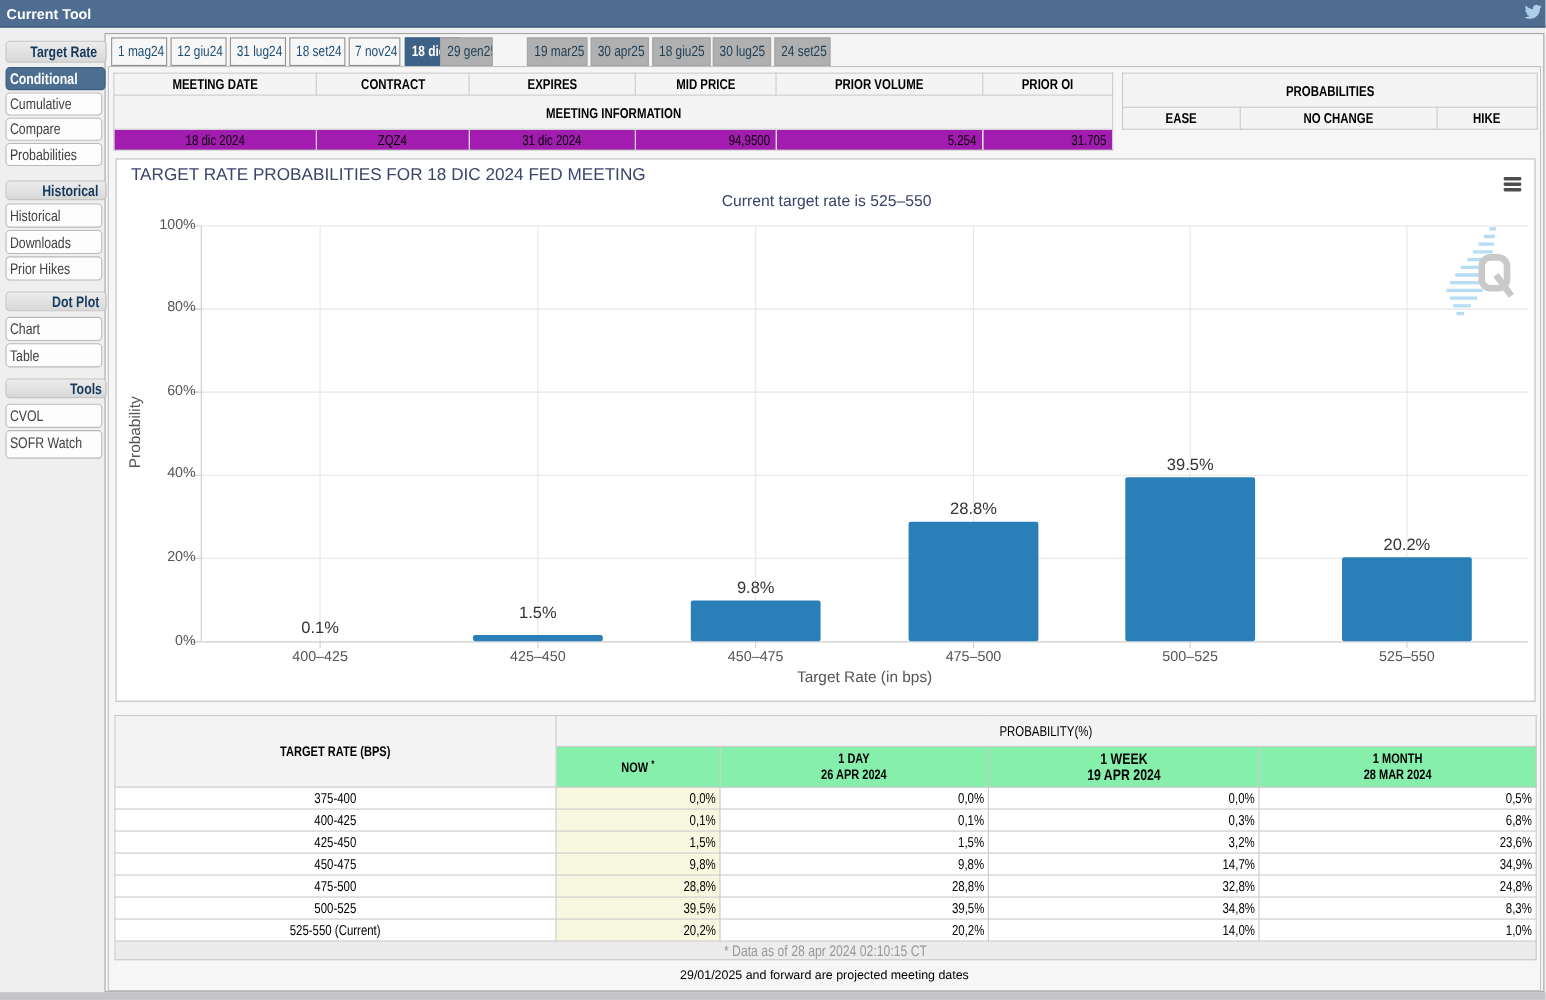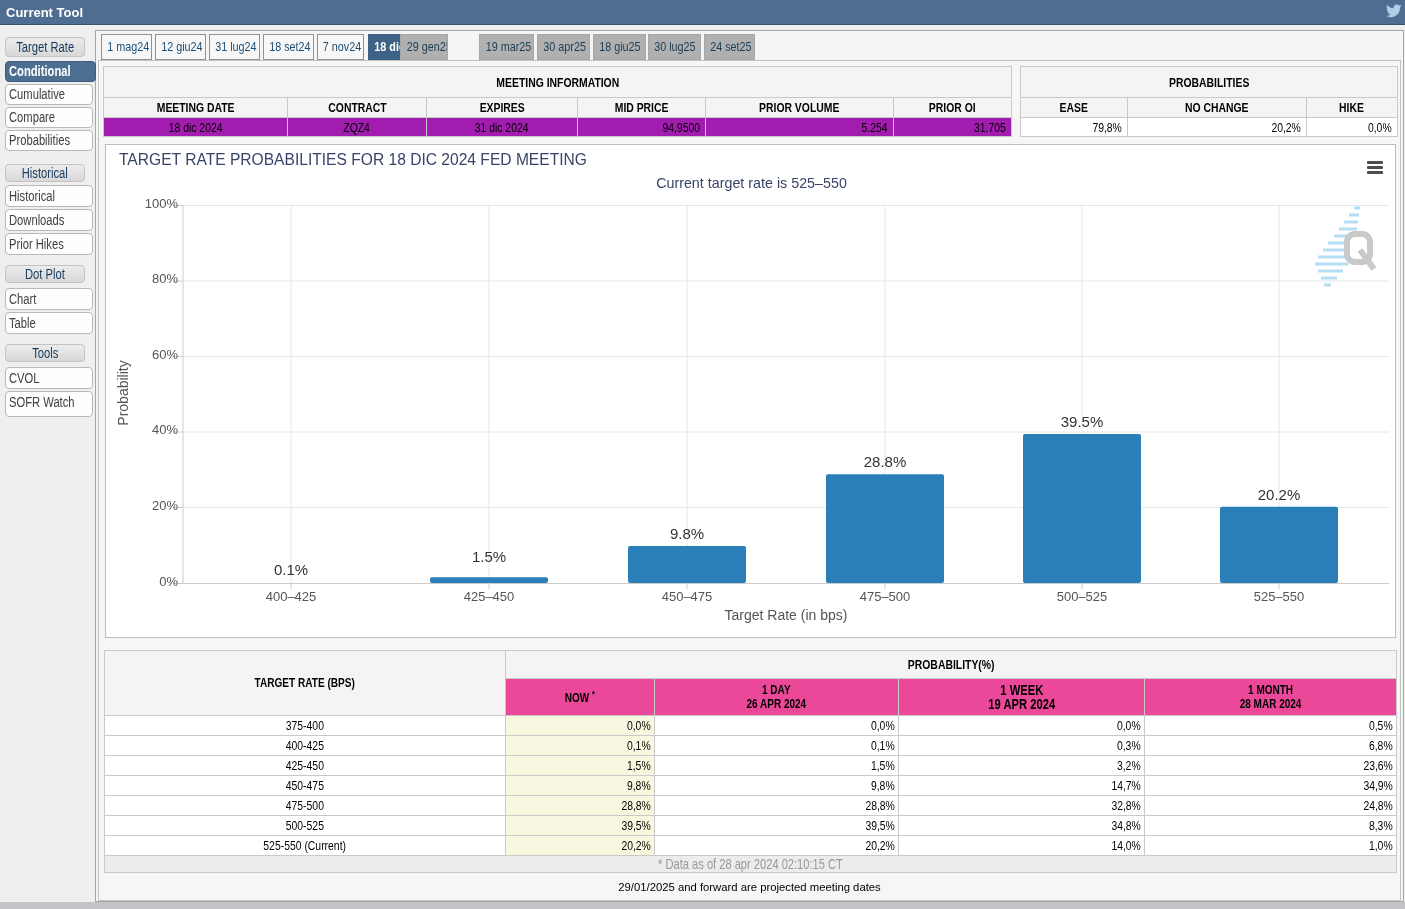--- a/index.html
+++ b/index.html
@@ -1,21 +1,21 @@
 <!DOCTYPE html>
 <html><head>
 <meta charset="utf-8">
 <style>
   * { margin:0; padding:0; box-sizing:border-box; }
   html,body { width:1405px; height:909px; background:#efefef; font-family:"Liberation Sans", sans-serif; overflow:hidden; }
   
   #topbar { position:absolute; left:0; top:0; width:1405px; height:25px; background:#4e6d91; border-bottom:1px solid #33536e; }
   #topbar .title { position:absolute; left:6px; top:4.5px; color:#fff; font-size:13px; font-weight:bold; }
   
-  .sbhead { position:absolute; left:5px; width:80px; height:20px; background:linear-gradient(#ececec,#d8d8d8); border:1px solid #c3c3c3; border-radius:4px; text-align:center; font-size:14px; font-weight:normal; color:#16395c; line-height:19px; }
+  .sbhead { position:absolute; left:5px; width:92px; height:20px; background:linear-gradient(#ececec,#d8d8d8); border:1px solid #c3c3c3; border-radius:4px; text-align:right; font-size:14px; font-weight:bold; color:#16395c; line-height:19px; }
   .nr { display:inline-block; transform:scaleX(.8); transform-origin:50% 50%; white-space:nowrap; }
   .sbitem .nr { transform-origin:0 50%; }
   .num .nr { transform-origin:100% 50%; }
   .sbitem { position:absolute; left:5px; width:88px; height:21px; background:#fdfdfd; border:1px solid #b9b9b9; border-radius:4px; font-size:14px; color:#404040; line-height:19px; padding-left:3px; }
   .sbsel  { background:#4c6e90; border-color:#3c5d7d; color:#fff; font-weight:bold; width:91px; }
   
   #main { position:absolute; left:95px; top:30px; width:1309px; height:872px; background:#f5f5f5; border:1px solid #a5a5a5; }
   #wrapper { position:absolute; left:98px; top:60px; width:1303px; height:841px; border:1px solid #c2c2c2; background:#f6f6f6; }
   
   .tab { position:absolute; top:34px; height:26px; font-size:13.5px; text-align:center; line-height:24px; color:#1d4f76; background:#f7f7f7; border:1px solid #919191; white-space:nowrap; overflow:hidden; }
@@ -84,30 +84,30 @@
   <colgroup>
       <col style="width:184px">
       <col style="width:139px">
       <col style="width:151px">
       <col style="width:128px">
       <col style="width:188px">
       <col style="width:118px">
     </colgroup>
   <tbody>
       <tr>
-        <td colspan="6" class="hdr" style="height:31px"><span class="nr">MEETING INFORMATION</span></td>
-      </tr>
-  <tr>
     <td class="hdr" style="height:20px"><span class="nr">MEETING DATE</span></td>
         <td class="hdr"><span class="nr">CONTRACT</span></td>
         <td class="hdr"><span class="nr">EXPIRES</span></td>
         <td class="hdr"><span class="nr">MID PRICE</span></td>
         <td class="hdr"><span class="nr">PRIOR VOLUME</span></td>
         <td class="hdr"><span class="nr">PRIOR OI</span></td>
   </tr>
+  <tr>
+        <td colspan="6" class="hdr" style="height:31px"><span class="nr">MEETING INFORMATION</span></td>
+      </tr>
   <tr style="background:#a21caf">
     <td class="ctr" style="height:19px"><span class="nr">18 dic 2024</span></td>
         <td class="ctr"><span class="nr">ZQZ4</span></td>
         <td class="ctr"><span class="nr">31 dic 2024</span></td>
         <td class="num"><span class="nr">94,9500</span></td>
         <td class="num"><span class="nr">5.254</span></td>
         <td class="num"><span class="nr">31.705</span></td>
   </tr>
 </tbody>
   </table>
@@ -119,25 +119,20 @@
       <col style="width:91px">
     </colgroup>
   <tbody>
       <tr>
         <td colspan="3" class="hdr" style="height:31px"><span class="nr">PROBABILITIES</span></td>
       </tr>
   <tr>
         <td class="hdr" style="height:20px"><span class="nr">EASE</span></td>
         <td class="hdr"><span class="nr">NO CHANGE</span></td>
         <td class="hdr"><span class="nr">HIKE</span></td>
-      </tr>
-  <tr style="background:#fff">
-        <td class="num" style="height:19px"><span class="nr">79,8%</span></td>
-        <td class="num"><span class="nr">20,2%</span></td>
-        <td class="num"><span class="nr">0,0%</span></td>
       </tr>
 </tbody>
   </table>
 
 <div id="chart">
   <div id="ctitle">TARGET RATE PROBABILITIES FOR 18 DIC 2024 FED MEETING</div>
   <div id="csub">Current target rate is 525–550</div>
   <svg width="1291" height="494" style="position:absolute;left:0;top:0">
 
     <g stroke="#e6e6e6" stroke-width="1">
@@ -247,23 +242,23 @@
   <colgroup>
       <col style="width:401px">
       <col style="width:149px">
       <col style="width:244px">
       <col style="width:246px">
       <col style="width:252px">
     </colgroup>
   <tbody>
       <tr style="background:#f4f4f4">
     <td rowspan="2" style="height:65px;text-align:center;font-weight:bold;font-size:12.6px"><span class="nr">TARGET RATE (BPS)</span></td>
-    <td colspan="4" style="height:28px;text-align:center;font-weight:bold;font-size:13px"><span class="nr">PROBABILITY(%)</span></td>
+    <td colspan="4" style="height:28px;text-align:center;font-weight:normal;font-size:13px"><span class="nr">PROBABILITY(%)</span></td>
   </tr>
-  <tr style="background:#ec4899">
+  <tr style="background:#86efac">
     <td style="text-align:center;font-weight:bold;font-size:12.5px"><span class="nr">NOW <span style="vertical-align:super;font-size:9px">*</span></span></td>
     <td style="text-align:center;font-weight:bold;font-size:12.5px;line-height:14px"><span class="nr">1 DAY<br>26 APR 2024</span></td>
     <td style="text-align:center;font-weight:bold;font-size:14px;line-height:14px"><span class="nr">1 WEEK<br>19 APR 2024</span></td>
     <td style="text-align:center;font-weight:bold;font-size:12.5px;line-height:14px"><span class="nr">1 MONTH<br>28 MAR 2024</span></td>
   </tr>
   <tr>
         <td class="ctr" style="height:20px"><span class="nr">375-400</span></td>
         <td class="num now"><span class="nr">0,0%</span></td>
         <td class="num"><span class="nr">0,0%</span></td>
         <td class="num"><span class="nr">0,0%</span></td>

